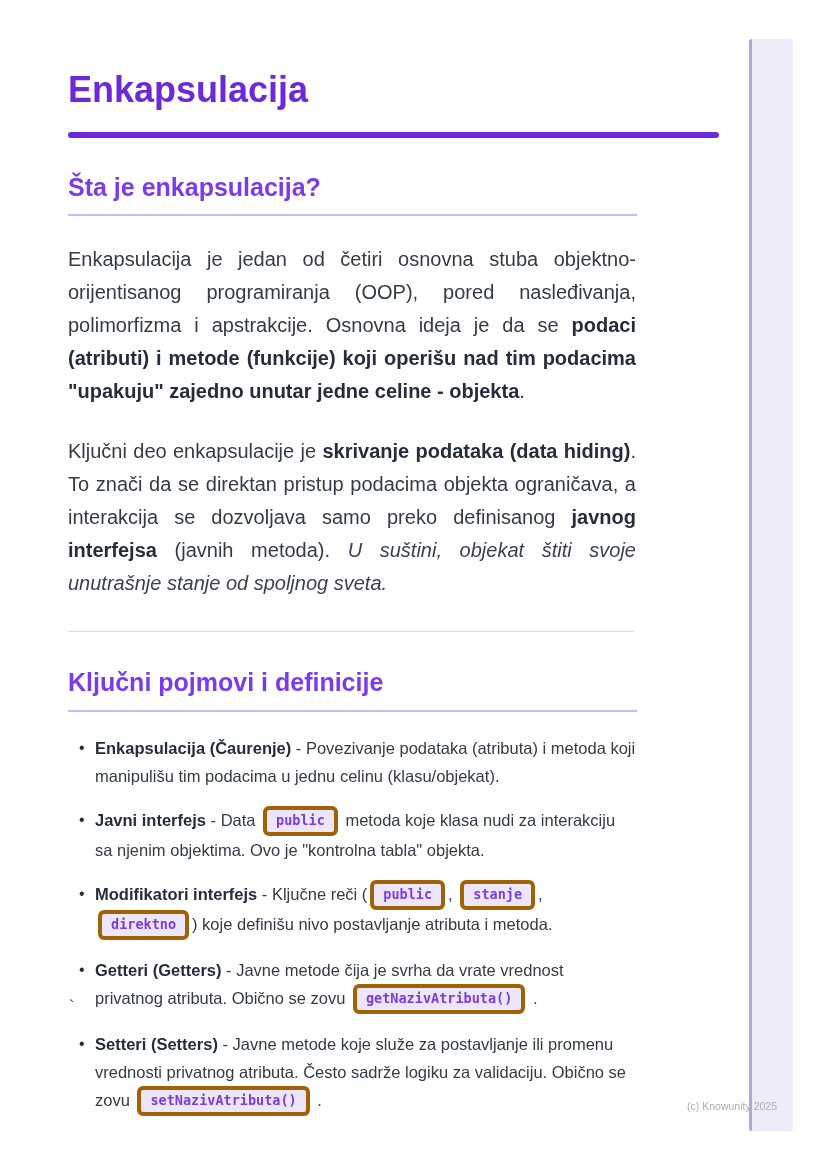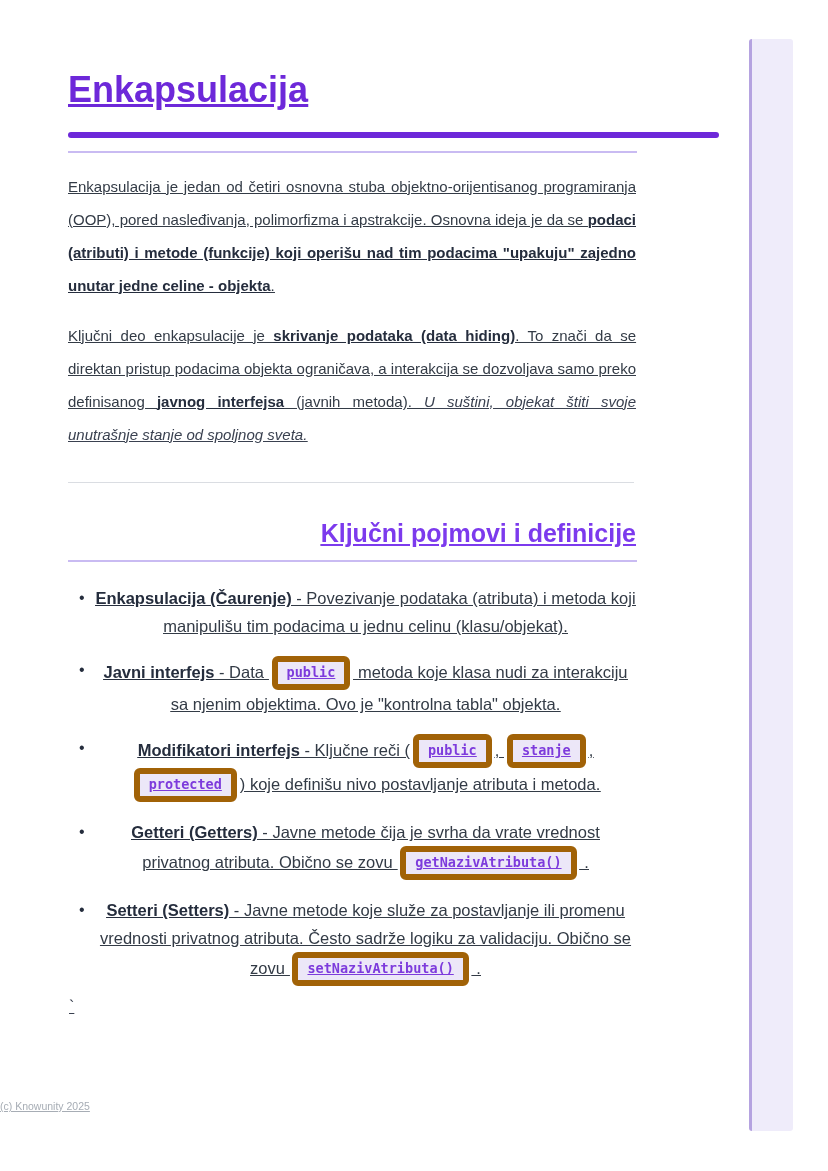--- a/index.html
+++ b/index.html
@@ -1,15 +1,15 @@
 <!DOCTYPE html>
 <html><head>
 <meta charset="utf-8">
 <style>
-  * { margin: 0; padding: 0; box-sizing: border-box; text-decoration: underline; }
+  * { margin: 0; padding: 0; box-sizing: border-box; }
   html, body { background: #ffffff; }
   body {
     width: 828px; height: 1171px;
     position: relative; overflow: hidden;
     font-family: "Liberation Sans", sans-serif;
     color: #333b46;
   }
   .content {
     position: absolute; left: 68px; top: 0; width: 568px;
   }
@@ -19,95 +19,97 @@
     letter-spacing: 0px; line-height: 1.1;
   }
   .title-rule {
     margin-top: 22px; width: 651px; height: 6px;
     background: #6d28d9; border-radius: 3px;
   }
   .section-heading {
     font-size: 25px; font-weight: 700; color: #7c3aed; line-height: 1.15;
   }
   .section-heading.first { margin-top: 35px; }
-  .section-heading.second { margin-top: 36px; text-align: right; }
+  .section-heading.second { margin-top: 36px; }
   .heading-underline {
     margin-top: 13px; width: 569px; height: 2px; background: #c9bbf2;
   }
   .para {
-    margin-top: 17px; font-size: 15px; line-height: 33px;
+    margin-top: 27px; font-size: 20px; line-height: 33px;
     text-align: justify; color: #333b46;
   }
   .para .b, .li-body .b { font-weight: 700; color: #252d3d; }
   .para .i { font-style: italic; color: #3a4150; }
   .divider {
     margin-top: 31px; width: 566px; height: 0;
     border-top: 1px solid #dadde2;
   }
   ul.terms {
     margin-top: 22px; padding-left: 27px; list-style: none;
   }
   ul.terms li {
     position: relative;
     font-size: 16.5px; line-height: 28px; margin-bottom: 16px;
-    text-align: center;
+    text-align: left;
   }
   ul.terms li::before {
     content: "•";
     position: absolute; left: -16px; top: 0;
     color: #252d3d; font-size: 16px;
   }
   .chip {
     display: inline-block;
     font-family: "DejaVu Sans Mono", "Liberation Mono", monospace;
     font-size: 13.5px; font-weight: 700; color: #7d3bdc;
-    background: #ece7f8; border: 6px solid #a16207;
+    background: #ece7f8; border: 4px solid #a16207;
     border-radius: 6px; padding: 1px 9px 2px 9px;
     margin: 0 3px; line-height: 19px; vertical-align: 1px;
   }
   .stray-mark {
     position: absolute; left: 69px; top: 998px;
     font-size: 16px; color: #3a4150;
   }
   .footer-note {
     position: absolute; left: 0; top: 1100px; width: 777px;
+    text-align: right;
     font-size: 10.5px; color: #a7adb5;
   }
   .edge-strip {
     position: absolute; left: 749px; top: 39px;
     width: 44px; height: 1092px;
     background: #efecfa;
     border-left: 3px solid #b5a3e0;
     border-radius: 3px;
   }
 </style>
 </head>
 <body>
 
 <div class="edge-strip"></div>
 
 <div class="content">
 
   <h1 class="doc-title">Enkapsulacija</h1>
   <div class="title-rule"></div>
 
+  <h2 class="section-heading first">Šta je enkapsulacija?</h2>
   <div class="heading-underline"></div>
 
   <p class="para"><span>Enkapsulacija je jedan od četiri osnovna stuba objektno-orijentisanog programiranja (OOP), pored nasleđivanja, polimorfizma i apstrakcije. Osnovna ideja je da se </span><span class="b">podaci (atributi) i metode (funkcije) koji operišu nad tim podacima "upakuju" zajedno unutar jedne celine - objekta</span><span>.</span></p>
   <p class="para"><span>Ključni deo enkapsulacije je </span><span class="b">skrivanje podataka (data hiding)</span><span>. To znači da se direktan pristup podacima objekta ograničava, a interakcija se dozvoljava samo preko definisanog </span><span class="b">javnog interfejsa</span><span> (javnih metoda). </span><span class="i">U suštini, objekat štiti svoje unutrašnje stanje od spoljnog sveta.</span></p>
 
   <div class="divider"></div>
 
   <h2 class="section-heading second">Ključni pojmovi i definicije</h2>
   <div class="heading-underline"></div>
 
   <ul class="terms">
     <li class="li-body"><span class="b">Enkapsulacija (Čaurenje)</span><span> - Povezivanje podataka (atributa) i metoda koji manipulišu tim podacima u jednu celinu (klasu/objekat).</span></li>
     <li class="li-body"><span class="b">Javni interfejs</span><span> - Data </span><span class="chip">public</span><span> metoda koje klasa nudi za interakciju sa njenim objektima. Ovo je "kontrolna tabla" objekta.</span></li>
-    <li class="li-body"><span class="b">Modifikatori interfejs</span><span> - Ključne reči (</span><span class="chip">public</span><span>, </span><span class="chip">stanje</span><span>, </span><span class="chip">protected</span><span>) koje definišu nivo postavljanje atributa i metoda.</span></li>
+    <li class="li-body"><span class="b">Modifikatori interfejs</span><span> - Ključne reči (</span><span class="chip">public</span><span>, </span><span class="chip">stanje</span><span>, </span><span class="chip">direktno</span><span>) koje definišu nivo postavljanje atributa i metoda.</span></li>
     <li class="li-body"><span class="b">Getteri (Getters)</span><span> - Javne metode čija je svrha da vrate vrednost privatnog atributa. Obično se zovu </span><span class="chip">getNazivAtributa()</span><span> .</span></li>
     <li class="li-body"><span class="b">Setteri (Setters)</span><span> - Javne metode koje služe za postavljanje ili promenu vrednosti privatnog atributa. Često sadrže logiku za validaciju. Obično se zovu </span><span class="chip">setNazivAtributa()</span><span> .</span></li>
   </ul>
 
 </div>
 
 <span class="stray-mark">`</span>
 
 <div class="footer-note">(c) Knowunity 2025</div>
 

